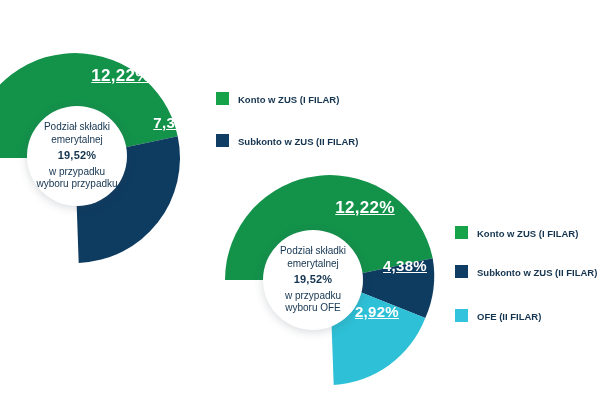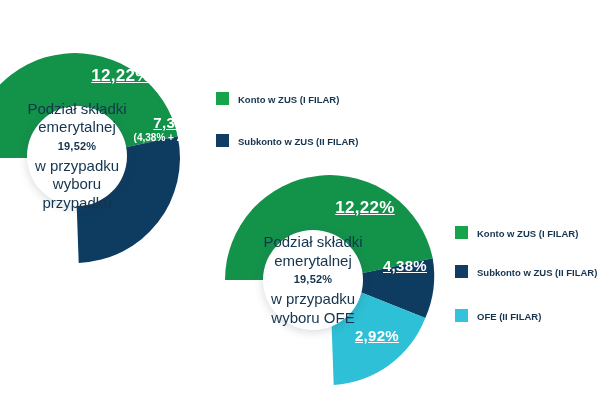--- a/index.html
+++ b/index.html
@@ -33,21 +33,21 @@
     background: #ffffff;
     box-shadow: 0 2px 10px rgba(60,70,85,0.20);
     display: flex;
     flex-direction: column;
     align-items: center;
     justify-content: center;
     text-align: center;
     line-height: 1.22;
     color: #14344f;
   }
-  .cc-line { font-size: 15px; }
+  .cc-line { font-size: 10px; }
   .cc-value {
     font-size: 11px;
     font-weight: bold;
     margin: 3px 0 4px 0;
     letter-spacing: 0.2px;
   }
 
   .slice-label {
     position: absolute;
     color: #ffffff;
@@ -105,21 +105,20 @@
     <div class="cc-line">w przypadku</div>
     <div class="cc-line">wyboru przypadku</div>
   </div>
 
   <div class="slice-label" style="left:66px; top:66px; width:110px;">
     <div class="main">12,22%</div>
   </div>
 
   <div class="slice-label" style="left:117px; top:114px; width:108px;">
     <div class="main sm">7,3%</div>
-    <div class="sub">(4,38% + 2,92%)</div>
   </div>
 
   <div class="legend" style="left:216px; top:86px; width:200px; height:70px;">
     <div class="legend-row" style="top:6px;">
       <span class="legend-swatch" style="background:#17a34a;"></span>
       <span class="legend-text">Konto w ZUS (I FILAR)</span>
     </div>
     <div class="legend-row" style="top:48px;">
       <span class="legend-swatch" style="background:#0f3d63;"></span>
       <span class="legend-text">Subkonto w ZUS (II FILAR)</span>
@@ -149,21 +148,21 @@
   </div>
 
   <div class="slice-label" style="left:55px; top:23px; width:110px;">
     <div class="main">12,22%</div>
   </div>
 
   <div class="slice-label" style="left:108px; top:82px; width:84px;">
     <div class="main sm">4,38%</div>
   </div>
 
-  <div class="slice-label" style="left:80px; top:152px; width:84px;">
+  <div class="slice-label" style="left:80px; top:128px; width:84px;">
     <div class="main sm">2,92%</div>
   </div>
 
   <div class="legend" style="left:200px; top:45px; width:200px; height:115px;">
     <div class="legend-row" style="top:6px;">
       <span class="legend-swatch" style="background:#17a34a;"></span>
       <span class="legend-text">Konto w ZUS (I FILAR)</span>
     </div>
     <div class="legend-row" style="top:45px;">
       <span class="legend-swatch" style="background:#0f3d63;"></span>

